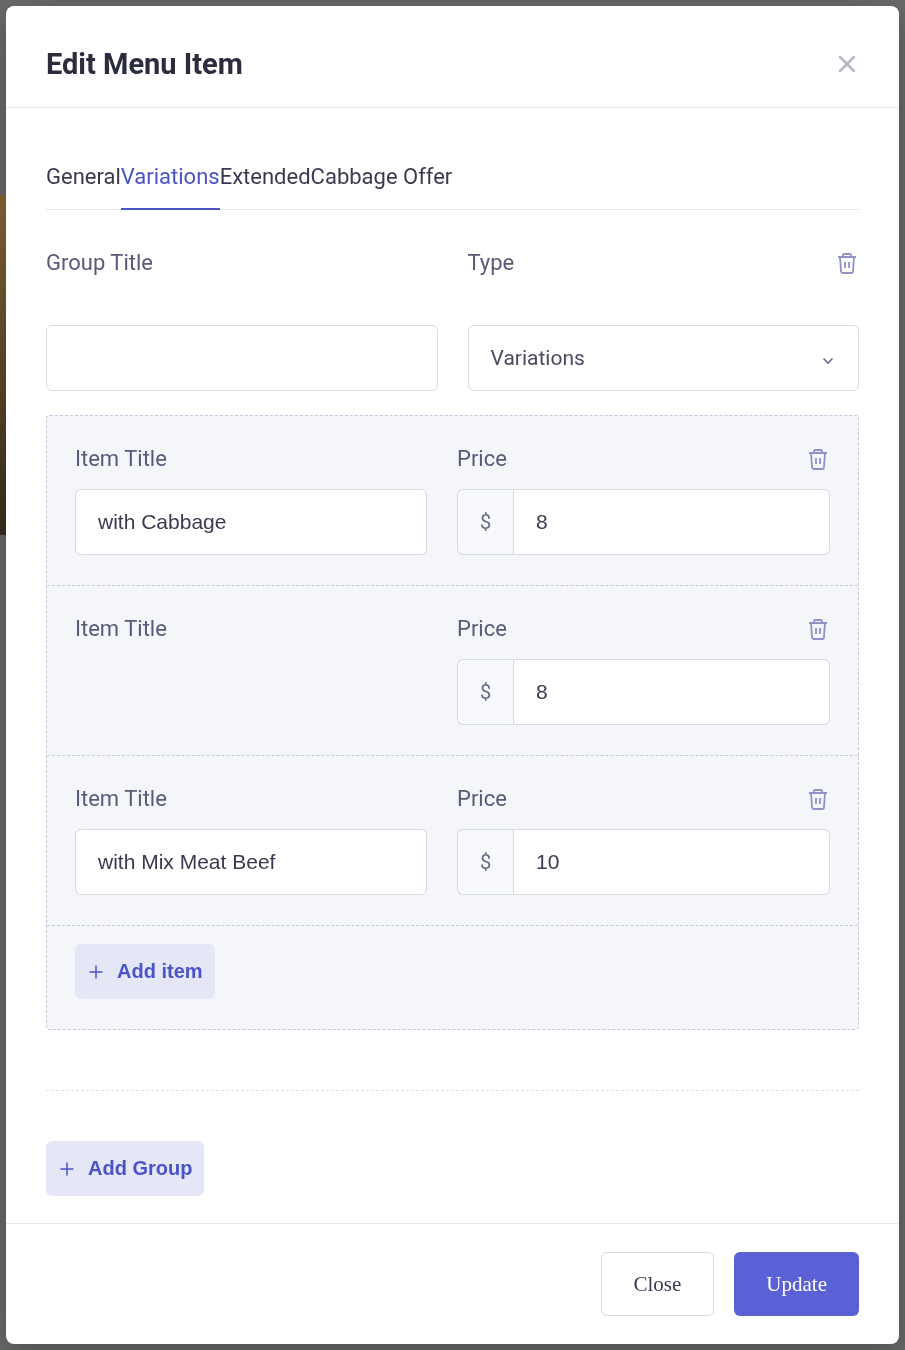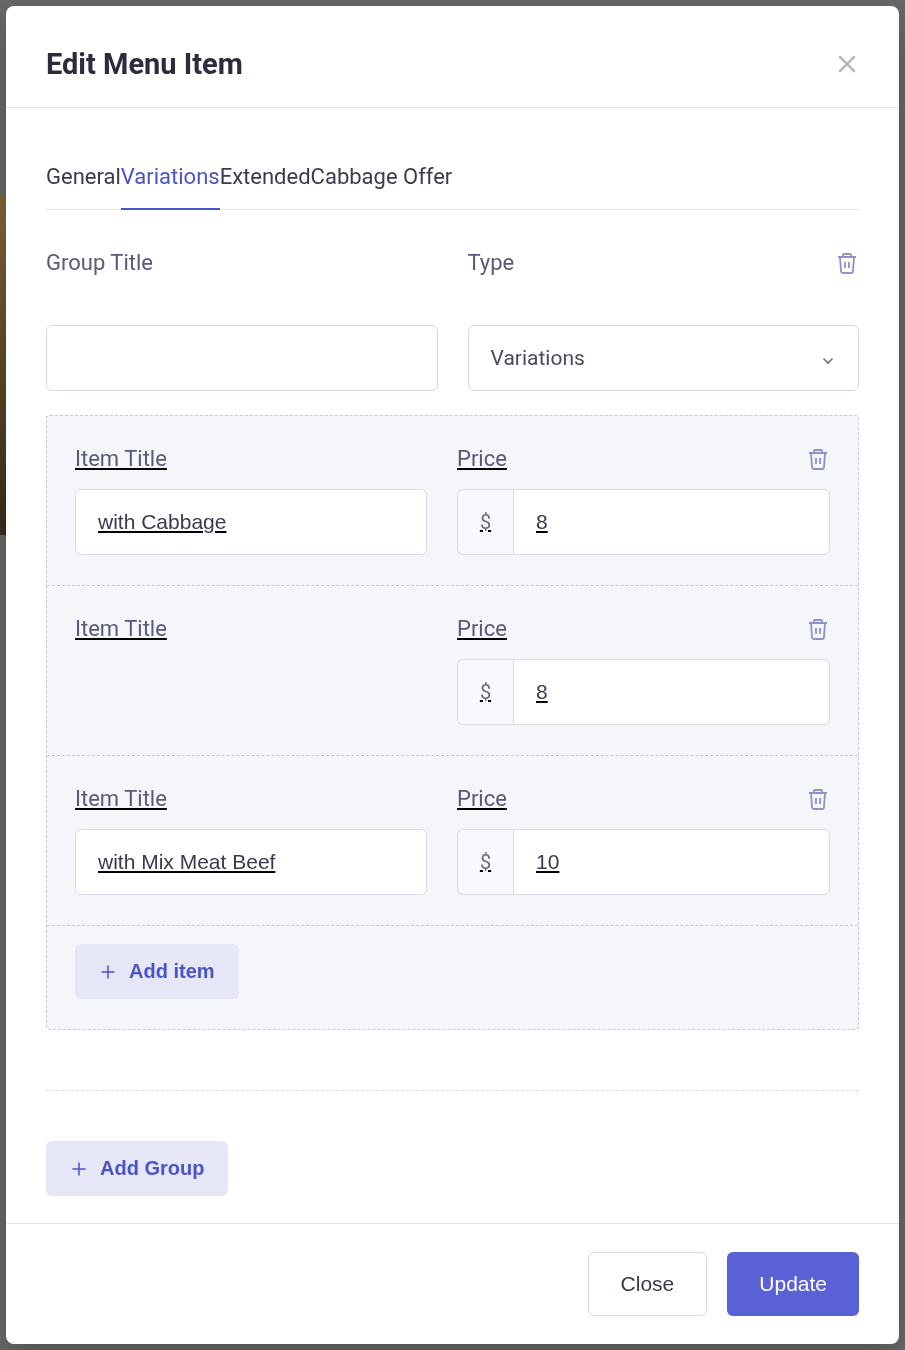--- a/index.html
+++ b/index.html
@@ -138,21 +138,20 @@
       border: 1.5px dashed #c6c9dd;
       border-radius: 4px;
       margin-top: 24px;
       background: #f5f6fa;
     }
     .variation-item {
       display: flex;
       gap: 30px;
       padding: 30px 28px;
       border-bottom: 1.5px dashed #c6c9dd;
-      text-decoration: underline;
     }
     .variation-item:last-of-type {
       border-bottom: none;
     }
     .variation-col {
       flex: 1;
       display: flex;
       flex-direction: column;
     }
     .price-input-wrap {
@@ -181,21 +180,21 @@
       background: #fff;
       outline: none;
     }
     .add-item-row {
       padding: 18px 28px 30px 28px;
     }
     .add-btn {
       display: inline-flex;
       align-items: center;
       gap: 12px;
-      padding: 16px 24px;
+      padding: 16px 12px;
       background: #e5e7f7;
       border-radius: 6px;
       color: #4a53c8;
       font-size: 20px;
       font-weight: 600;
       cursor: pointer;
       border: none;
     }
     .plus-icon {
       width: 18px;
@@ -220,20 +219,21 @@
       height: 64px;
       padding: 0 32px;
       border-radius: 6px;
       font-size: 21px;
       font-weight: 500;
       cursor: pointer;
       display: inline-flex;
       align-items: center;
       justify-content: center;
       border: none;
+      font-family: Liberation Serif, serif;
     }
     .btn-secondary {
       background: #fff;
       border: 1px solid #d7d9e3;
       color: #3a3a4f;
     }
     .btn-primary {
       background: #5a60d6;
       color: #fff;
     }

